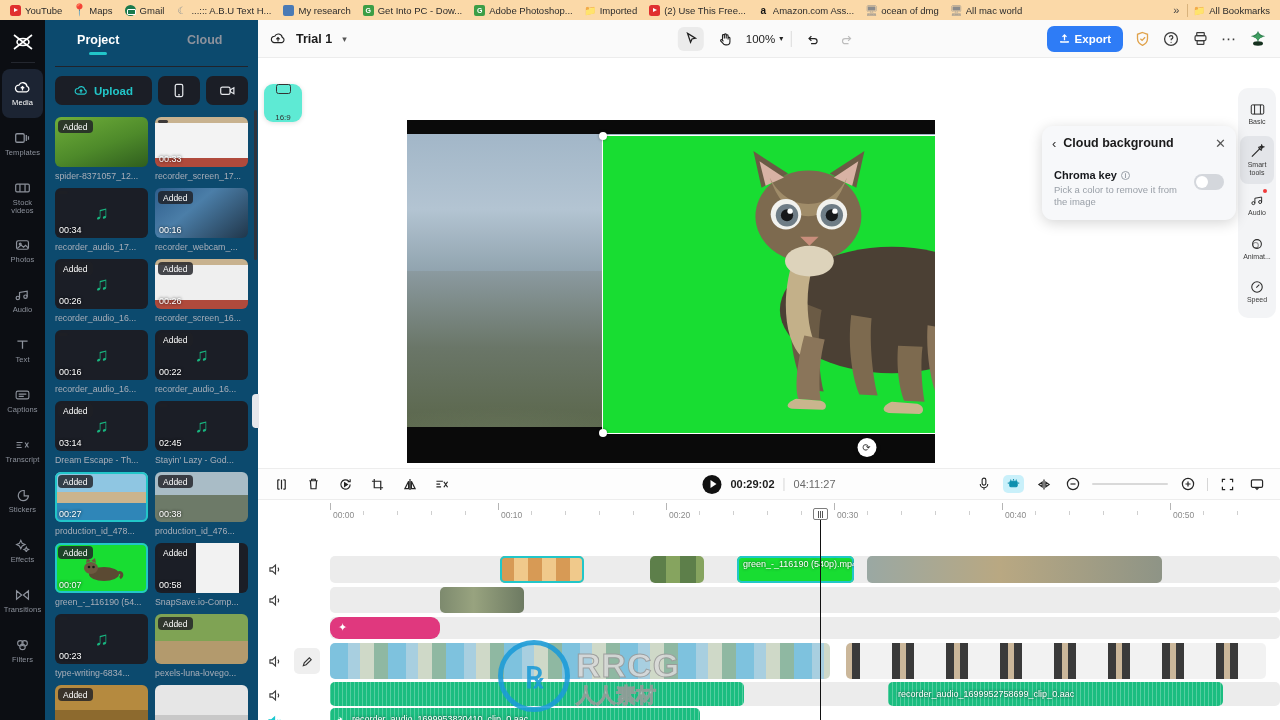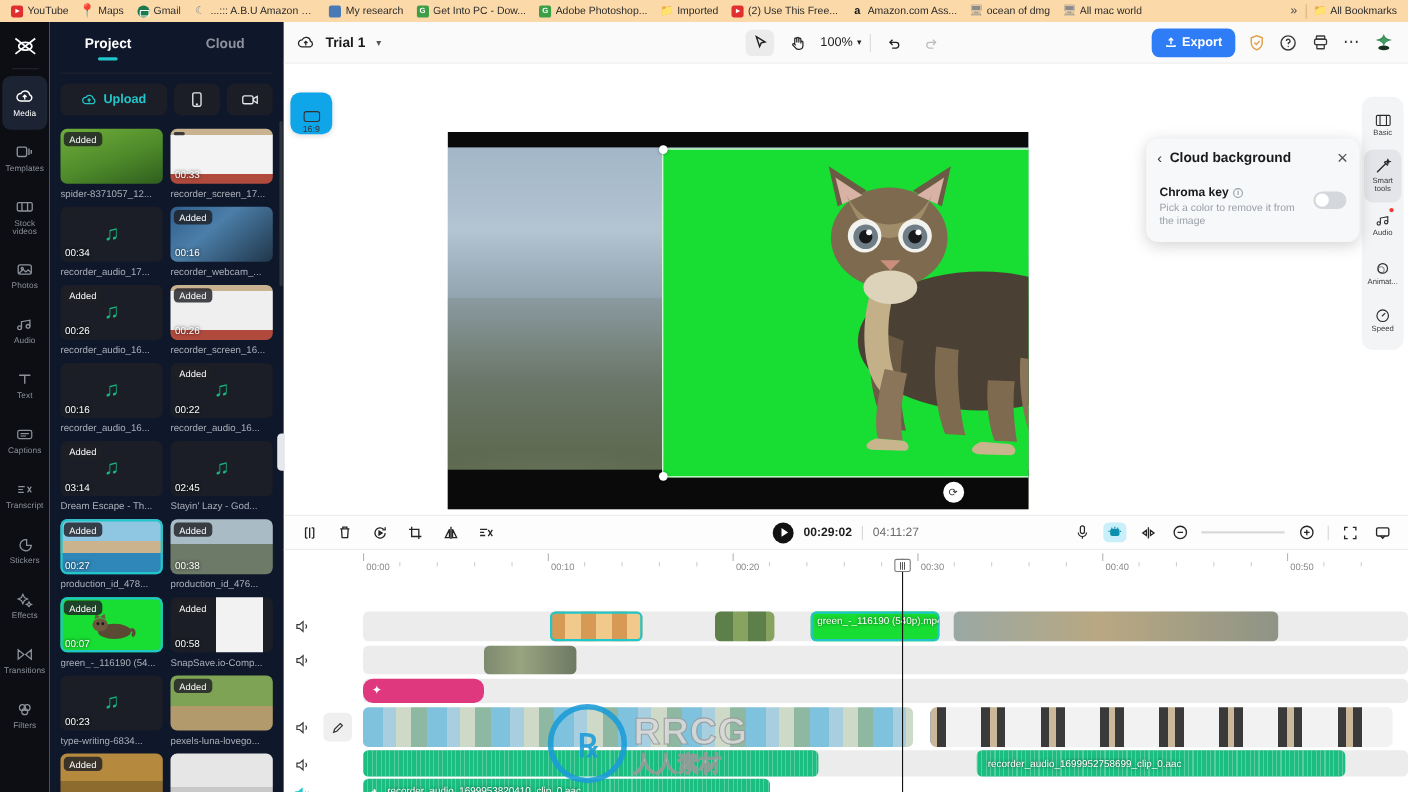--- a/index.html
+++ b/index.html
@@ -70,21 +70,21 @@
     gap: 3px; color: #8d929c; cursor: pointer; margin-bottom: 1px;
   }
   .rail-item.active { background: #1c2433; color: #ffffff; }
   .rail-ico { height: 17px; display: flex; align-items: center; justify-content: center; }
   .rail-lbl { font-size: 7.5px; line-height: 8.5px; text-align: center; letter-spacing: .1px; }
   .rail-lbl.two { line-height: 8px; }
 
   
   .media-panel {
     position: absolute; left: 45px; top: 0; width: 213px; height: 700px;
-    background: #0f172a; overflow: hidden;
+    background: #0c4a6e; overflow: hidden;
   }
   .mp-tabs { display: flex; height: 38px; align-items: center; }
   .mp-tab {
     flex: 1; text-align: center; font-size: 12.5px; color: #8d929c;
     cursor: pointer; position: relative; font-weight: 600; padding-top: 2px;
   }
   .mp-tab.active { color: #ffffff; }
   .mp-tab.active::after {
     content: ""; position: absolute; left: 50%; transform: translateX(-50%);
     bottom: -8px; width: 18px; height: 3px; border-radius: 2px; background: #22c6c9;
@@ -163,22 +163,22 @@
   }
   .ic-round { width: 20px; height: 20px; display:flex; align-items:center; justify-content:center; color:#3a3a3a; cursor:pointer; }
 
   
   .stage {
     position: absolute; left: 258px; top: 38px; width: 1022px; height: 410px;
     background: #ffffff; overflow: hidden;
   }
   .ratio-chip {
     position: absolute; left: 6px; top: 26px; width: 38px; height: 38px;
-    background: #0ea5e9; border-radius: 9px; box-shadow: 0 1px 5px rgba(0,0,0,.13);
-    display: flex; flex-direction: column; align-items: center; justify-content: flex-end; gap: 2px;
+    background: #5eead4; border-radius: 9px; box-shadow: 0 1px 5px rgba(0,0,0,.13);
+    display: flex; flex-direction: column; align-items: center; justify-content: space-between; gap: 2px;
     cursor: pointer; z-index: 4;
   }
   .ratio-ico { width: 15px; height: 10px; border: 1.6px solid #333; border-radius: 2.5px; }
   .ratio-txt { font-size: 8px; color: #333; }
   .video-frame {
     position: absolute; left: 149px; top: 62px; width: 528px; height: 343px;
     overflow: hidden;
     background: linear-gradient(#9fb4c6 0%, #b3c4d2 26%, #8fa2ad 45%, #6d7c80 62%, #5b6b5d 78%, #4f5b4b 100%);
   }
   .vf-bar-top { position:absolute; left:0; top:0; width:100%; height:14px; background:#0a0a0a; }
@@ -375,21 +375,21 @@
     <div class="bm">
       <span class="bm-ico ico-maps">📍</span>
       <span class="bm-label">Maps</span>
     </div>
     <div class="bm">
       <span class="bm-ico ico-gmail"></span>
       <span class="bm-label">Gmail</span>
     </div>
     <div class="bm">
       <span class="bm-ico ico-moon">☾</span>
-      <span class="bm-label">...::: A.B.U Amazon H...</span>
+      <span class="bm-label">...::: A.B.U Text H...</span>
     </div>
     <div class="bm">
       <span class="bm-ico ico-res"></span>
       <span class="bm-label">My research</span>
     </div>
     <div class="bm">
       <span class="bm-ico ico-gip">G</span>
       <span class="bm-label">Get Into PC - Dow...</span>
     </div>
     <div class="bm">

